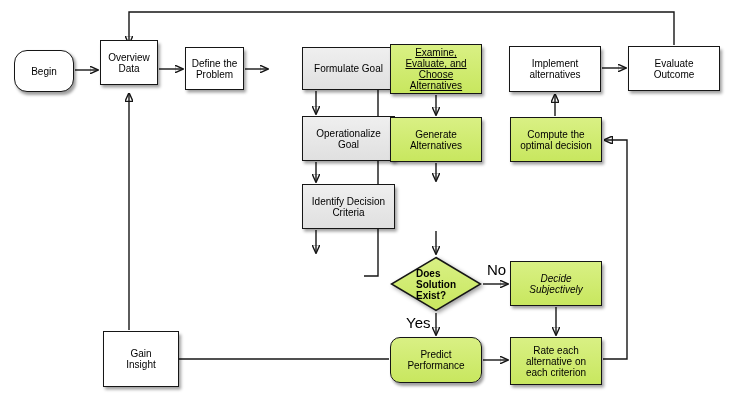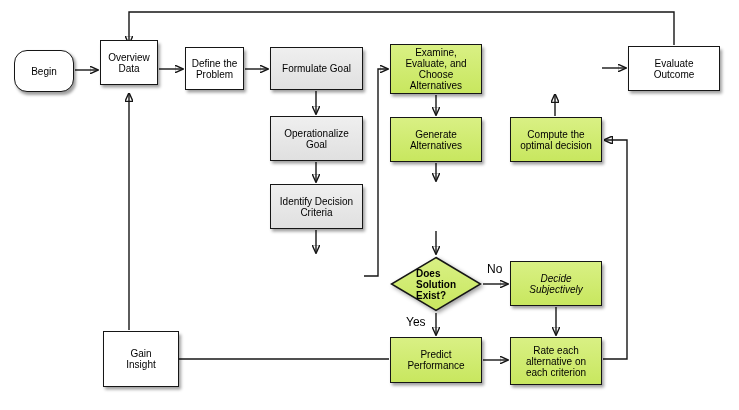--- a/index.html
+++ b/index.html
@@ -12,59 +12,59 @@
   .node{
     position:absolute;display:flex;align-items:center;justify-content:center;
     text-align:center;box-sizing:border-box;
     border:1.4px solid #161616;
     box-shadow:2px 2.5px 3px rgba(0,0,0,0.38);
   }
   .lbl{
     white-space:pre-line;font-size:10px;line-height:11px;color:#000;
   }
   .fill-white{background:#ffffff;}
-  .fill-gray{background:linear-gradient(180deg,#efefef 0%,#e0e0e0 100%);}
+  .fill-gray{background:linear-gradient(180deg,#efefef 0%,#e0e0e0 100%);margin-left:32px;}
   .fill-green{background:linear-gradient(180deg,#d9f084 0%,#c8e75f 100%);}
   .fill-blue{
     background:linear-gradient(180deg,#aae3f8 0%,#76ccec 100%);
     border:1.3px solid #5a93a8;border-radius:5px;
   }
   .terminator{border-radius:13px;border-width:1.6px;}
 
   
   #n-begin{left:14px;top:50px;width:60px;height:42px;}
   #n-overview{left:100px;top:40px;width:58px;height:45px;}
   #n-define{left:185px;top:47px;width:59px;height:43px;}
   #n-formulate{left:270px;top:47px;width:93px;height:43px;}
   #n-operationalize{left:270px;top:116px;width:93px;height:45px;}
   #n-identify{left:270px;top:184px;width:93px;height:45px;}
   #n-weight{left:270px;top:255px;width:93px;height:42px;}
-  #n-examine{left:390px;top:44px;width:92px;height:50px;}
+  #n-examine{left:390px;top:44px;width:92px;height:50px;text-decoration:underline;}
   #n-generate{left:390px;top:117px;width:92px;height:45px;}
   #n-abstract{left:390px;top:183px;width:92px;height:47px;}
   #n-decide{left:510px;top:261px;width:92px;height:45px;font-style:italic;}
   #n-compute{left:510px;top:117px;width:92px;height:45px;}
   #n-implement{left:509px;top:46px;width:92px;height:46px;}
   #n-evaluate{left:628px;top:46px;width:92px;height:45px;}
-  #n-predict{left:390px;top:337px;width:92px;height:46px;}
+  #n-predict{left:390px;top:337px;width:92px;height:46px;border-radius:10px;}
   #n-rate{left:510px;top:337px;width:92px;height:48px;}
   #n-gain{left:103px;top:331px;width:76px;height:56px;}
 
   
   #n-diamond{
     position:absolute;left:390px;top:256px;width:92px;height:56px;
     filter:drop-shadow(2px 2.5px 2px rgba(0,0,0,0.38));
   }
   #n-diamond svg{position:absolute;left:0;top:0;}
   #n-diamond .lbl{
     position:absolute;left:0;top:0;width:92px;height:56px;
     display:flex;align-items:center;justify-content:center;font-weight:bold;
   }
   .edge-lbl{
-    position:absolute;font-size:12px;line-height:13px;color:#000;
+    position:absolute;font-size:15px;line-height:13px;color:#000;
   }
   #lbl-no{left:487px;top:263px;}
   #lbl-yes{left:406px;top:316px;}
 </style>
 </head>
 <body>
 
 <div id="canvas">
 
   <svg id="edges" width="739" height="410" viewBox="0 0 739 410">
@@ -144,20 +144,24 @@
   </div>
 
   <div class="node fill-green" id="n-decide">
     <span class="lbl">Decide
 Subjectively</span>
   </div>
   <div class="node fill-green" id="n-compute">
     <span class="lbl">Compute the
 optimal decision</span>
   </div>
+  <div class="node fill-white" id="n-implement">
+    <span class="lbl">Implement
+alternatives</span>
+  </div>
   <div class="node fill-white" id="n-evaluate">
     <span class="lbl">Evaluate
 Outcome</span>
   </div>
   <div class="node fill-green" id="n-predict">
     <span class="lbl">Predict
 Performance</span>
   </div>
   <div class="node fill-green" id="n-rate">
     <span class="lbl">Rate each

